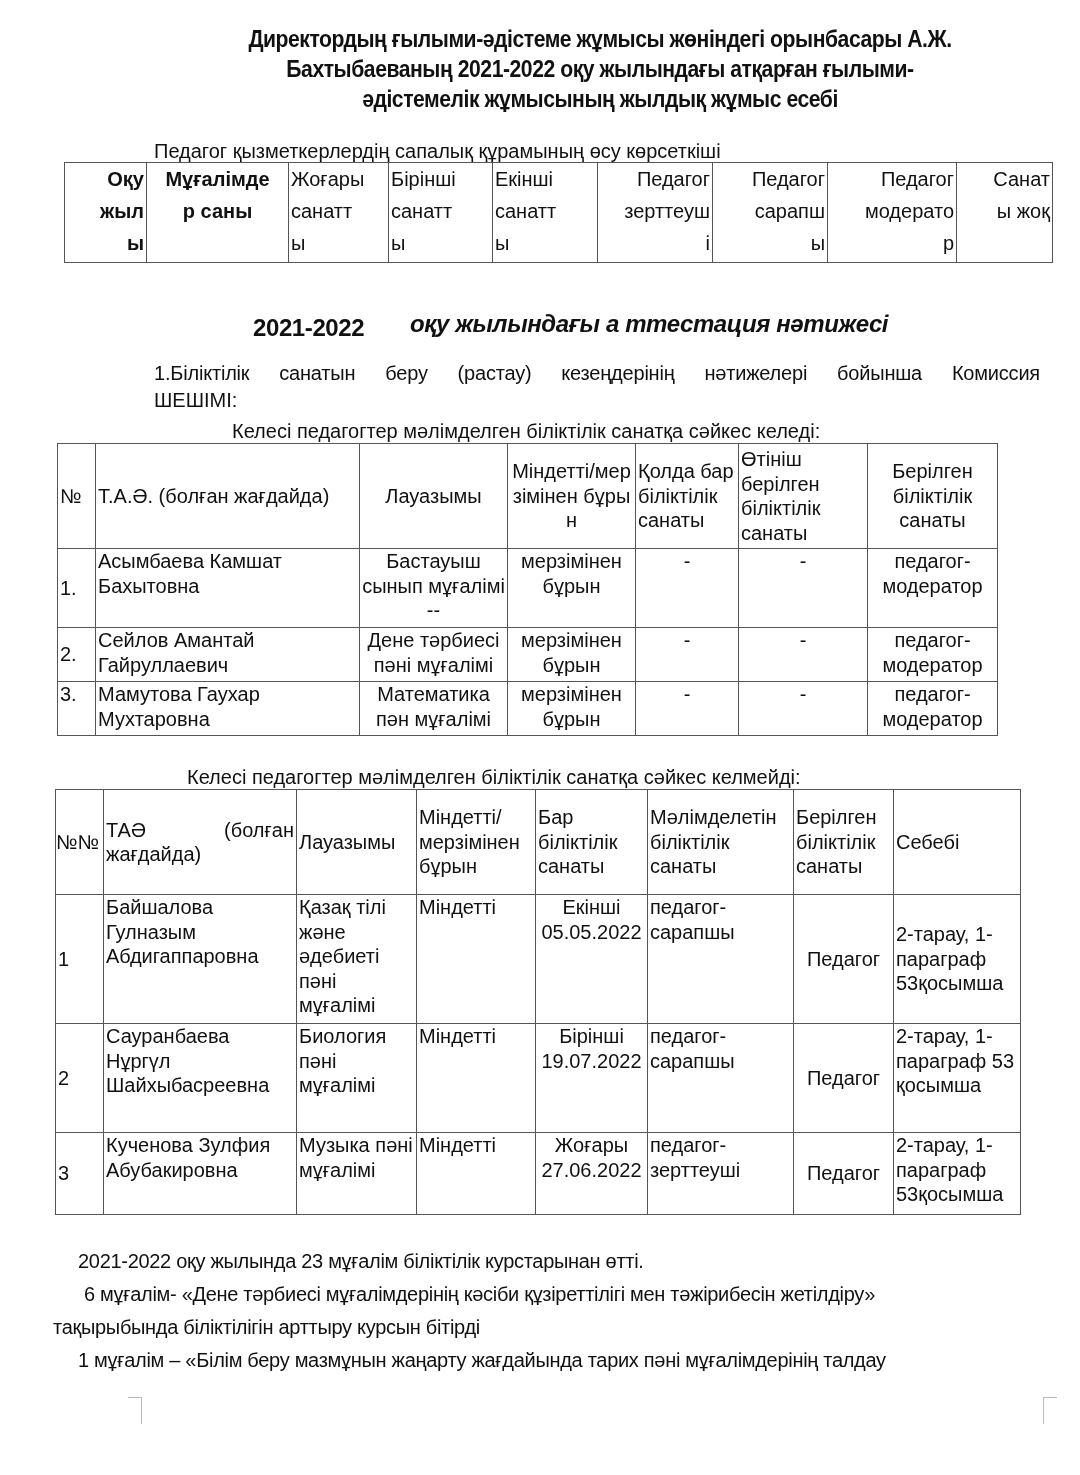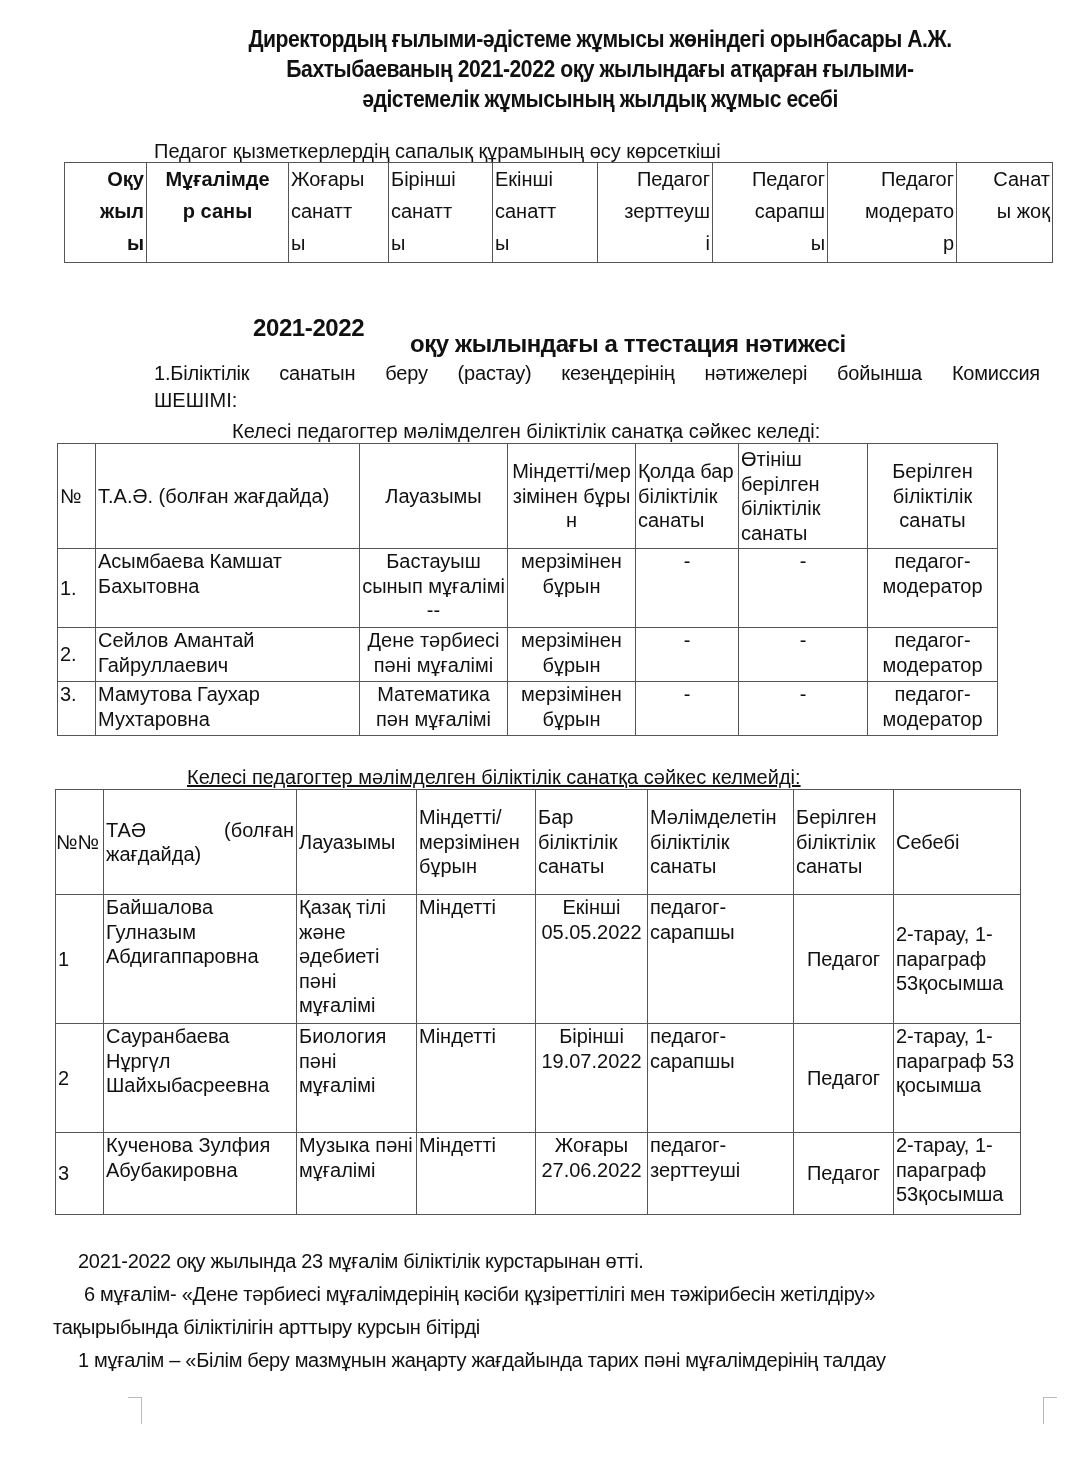--- a/index.html
+++ b/index.html
@@ -97,21 +97,21 @@
     </td>
     <td class="r">
       <div>Санат</div>
           <div>ы жоқ</div>
     </td>
   </tr>
 </tbody>
   </table>
 
 <div class="abs bold-cond" style="left:253px; top:314px;">2021-2022</div>
-<div class="abs bold-cond" style="left:410px; top:330px;">оқу жылындағы а ттестация нәтижесі</div>
+<div class="abs bold-cond" style="left:410px; top:310px;font-style:italic;">оқу жылындағы а ттестация нәтижесі</div>
 
 <div class="abs text just" style="left:154px; top:361px; width:886px; font-size:20px; letter-spacing:-0.2px;">1.Біліктілік  санатын  беру  (растау)  кезеңдерінің  нәтижелері  бойынша  Комиссия</div>
 <div class="abs text" style="left:154px; top:388px; font-weight:normal;">ШЕШІМІ:</div>
 
 <div class="abs text" style="left:232px; top:419px;">Келесі педагогтер мәлімделген біліктілік санатқа сәйкес келеді:</div>
 
 <table style="left:57px; top:443px; width:940px;">
   <colgroup>
     <col style="width:38px">
       <col style="width:264px">
@@ -154,21 +154,21 @@
     <td>Мамутова Гаухар Мухтаровна</td>
     <td class="c">Математика пән мұғалімі</td>
     <td class="c">мерзімінен бұрын</td>
     <td class="c">-</td>
     <td class="c">-</td>
     <td class="c">педагог-модератор</td>
   </tr>
 </tbody>
   </table>
 
-<div class="abs text" style="left:187px; top:765px;text-decoration:underline;">Келесі педагогтер мәлімделген біліктілік санатқа сәйкес келмейді:</div>
+<div class="abs text" style="left:187px; top:765px;">Келесі педагогтер мәлімделген біліктілік санатқа сәйкес келмейді:</div>
 
 <table style="left:55px; top:789px; width:965px;">
   <colgroup>
     <col style="width:48px">
       <col style="width:193px">
       <col style="width:120px">
       <col style="width:119px">
     <col style="width:112px">
       <col style="width:146px">
       <col style="width:100px">

